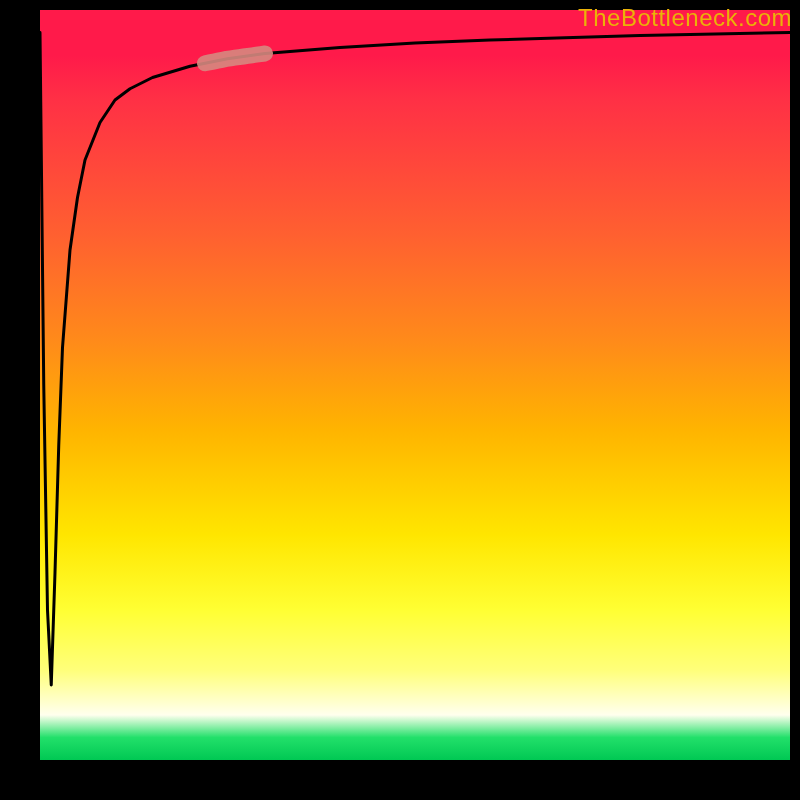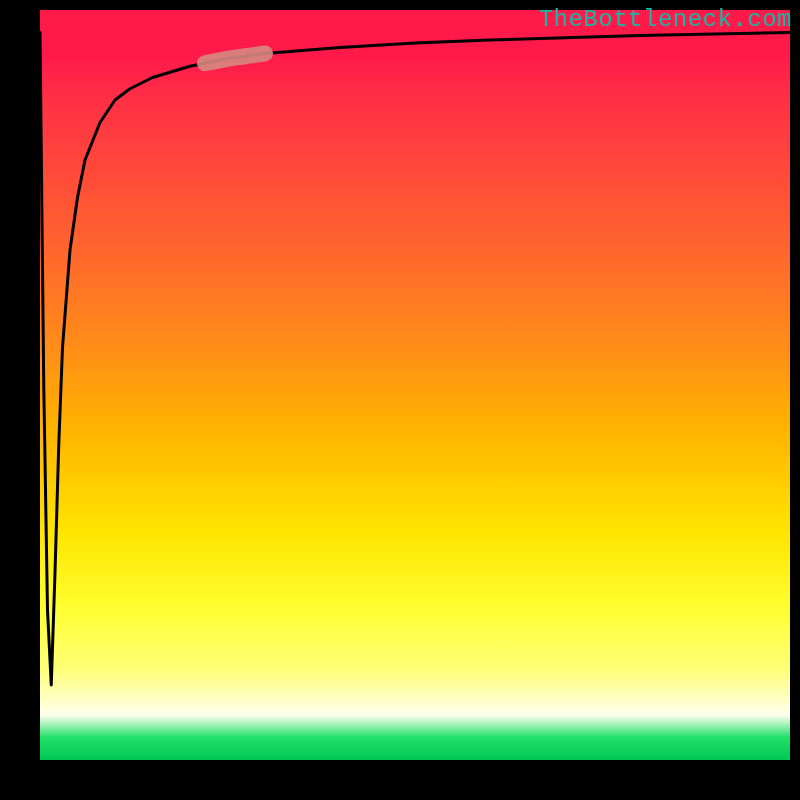--- a/index.html
+++ b/index.html
@@ -56,23 +56,22 @@
   .attribution {
     position: absolute;
     right: 8px;
     top: 4px;
     color: #4a4a4a;
     font-size: 24px;
     letter-spacing: 0.5px;
     font-weight: 500;
   }
   .credit-link {
-    color: #14b8a6;
+    color: #eab308;
     text-decoration: none;
-    font-family: Liberation Mono, monospace;
   }
 </style>
 </head>
 <body>
 
 <div class="frame">
 
   <div class="plot-area">
     <div class="gradient-bg"></div>
 

